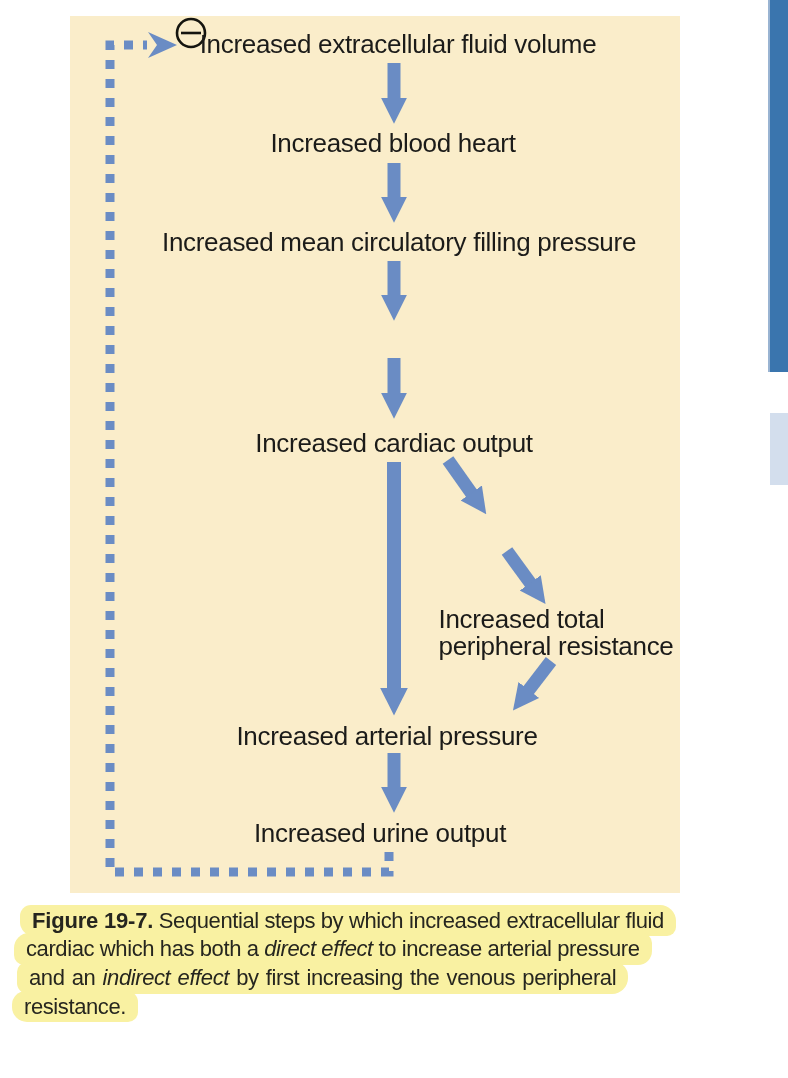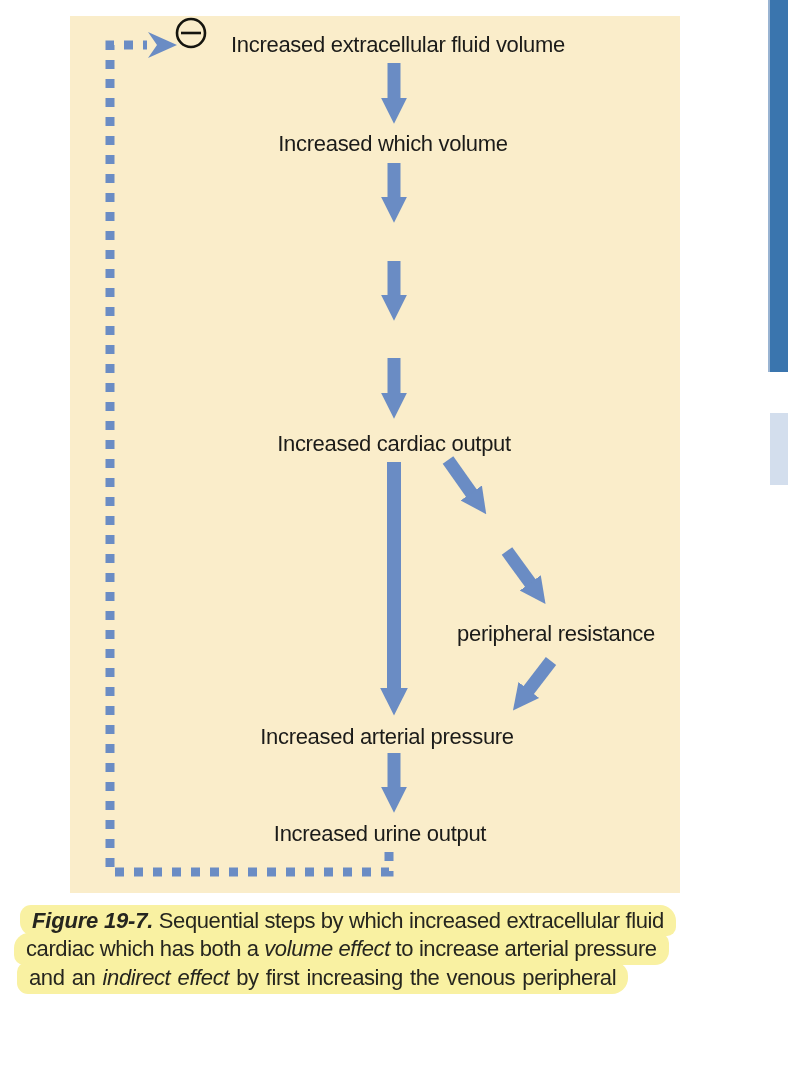--- a/index.html
+++ b/index.html
@@ -16,21 +16,21 @@
     background:#FAEDCA;
   }
   svg.flow{
     position:absolute;left:0;top:0;width:788px;height:1078px;
     pointer-events:none;
   }
   .node{
     position:absolute;
     transform:translate(-50%,-50%);
     white-space:nowrap;
-    font-size:22px;
+    font-size:26px;
     line-height:27px;
     color:#1b1b19;
     letter-spacing:-0.3px;
     text-align:left;
   }
   .node .nl{display:block;}
   
   .bar-dark{
     position:absolute;right:0;top:0;width:18px;height:372px;
     background:#3A75AE;border-left:2px solid #9ab4d2;
@@ -51,21 +51,21 @@
     border-radius:13px;
     padding:2.5px 12px 4px 12px;
   }
   .cap-line:nth-child(1) .hl{margin-left:2px;border-radius:11px 16px 9px 14px;}
   .cap-line:nth-child(2) .hl{margin-left:-4px;border-radius:15px 10px 14px 10px;}
   .cap-line:nth-child(3) .hl{margin-left:-1px;border-radius:10px 14px 16px 11px;}
   .cap-line:nth-child(4) .hl{margin-left:-6px;border-radius:14px 11px 10px 15px;word-spacing:6.5px;}
   .cap-line:nth-child(5) .hl{margin-left:-8px;border-radius:12px 14px 14px 12px;}
   .cap-line:nth-child(3){word-spacing:1.5px;}
   .it{font-style:italic;}
-  .cap-bold{font-weight:bold;letter-spacing:-0.2px;font-style:italic;}
+  .cap-bold{font-weight:bold;letter-spacing:-0.2px;}
 </style>
 </head>
 <body>
 
 <div class="page">
 
   <div class="panel"></div>
 
   <svg class="flow" width="788" height="1078" viewBox="0 0 788 1078">
     <defs>
@@ -86,30 +86,33 @@
     <line x1="394" y1="261" x2="394" y2="296" stroke="#6A8CC4" stroke-width="13" marker-end="url(#ah)"></line>
     <line x1="394" y1="358" x2="394" y2="394" stroke="#6A8CC4" stroke-width="13" marker-end="url(#ah)"></line>
     <line x1="394" y1="462" x2="394" y2="689" stroke="#6A8CC4" stroke-width="14" marker-end="url(#ah)"></line>
     <line x1="448" y1="460" x2="472" y2="494" stroke="#6A8CC4" stroke-width="13" marker-end="url(#ah)"></line>
     <line x1="507" y1="551" x2="531" y2="584" stroke="#6A8CC4" stroke-width="13" marker-end="url(#ah)"></line>
     <line x1="551" y1="661" x2="528" y2="691" stroke="#6A8CC4" stroke-width="13" marker-end="url(#ah)"></line>
     <line x1="394" y1="753" x2="394" y2="788" stroke="#6A8CC4" stroke-width="13" marker-end="url(#ah)"></line>
   </svg>
 
   <div class="node" style="left:398px;top:44px">Increased extracellular fluid volume</div>
-  <div class="node" style="left:393px;top:143px">Increased which volume</div>
+  <div class="node" style="left:393px;top:143px">Increased blood heart</div>
+  <div class="node" style="left:399px;top:242px">Increased mean circulatory filling pressure</div>
   <div class="node" style="left:394px;top:443px">Increased cardiac output</div>
   <div class="node" style="left:556px;top:633px">
+    <span class="nl">Increased total</span>
     <span class="nl">peripheral resistance</span>
   </div>
   <div class="node" style="left:387px;top:736px">Increased arterial pressure</div>
   <div class="node" style="left:380px;top:833px">Increased urine output</div>
 
   <div class="bar-dark"></div>
   <div class="bar-light"></div>
 
   <div class="caption">
     <div class="cap-line"><span class="hl"><span class="cap-bold">Figure 19-7.</span><span> Sequential steps by which increased extracellular fluid</span></span></div>
-    <div class="cap-line"><span class="hl"><span>cardiac which has both a </span><span class="it">volume effect</span><span> to increase arterial pressure</span></span></div>
+    <div class="cap-line"><span class="hl"><span>cardiac which has both a </span><span class="it">direct effect</span><span> to increase arterial pressure</span></span></div>
     <div class="cap-line"><span class="hl"><span>and an </span><span class="it">indirect effect</span><span> by first increasing the venous peripheral</span></span></div>
+    <div class="cap-line"><span class="hl"><span>resistance.</span></span></div>
   </div>
 
 </div>
 
 </body></html>

